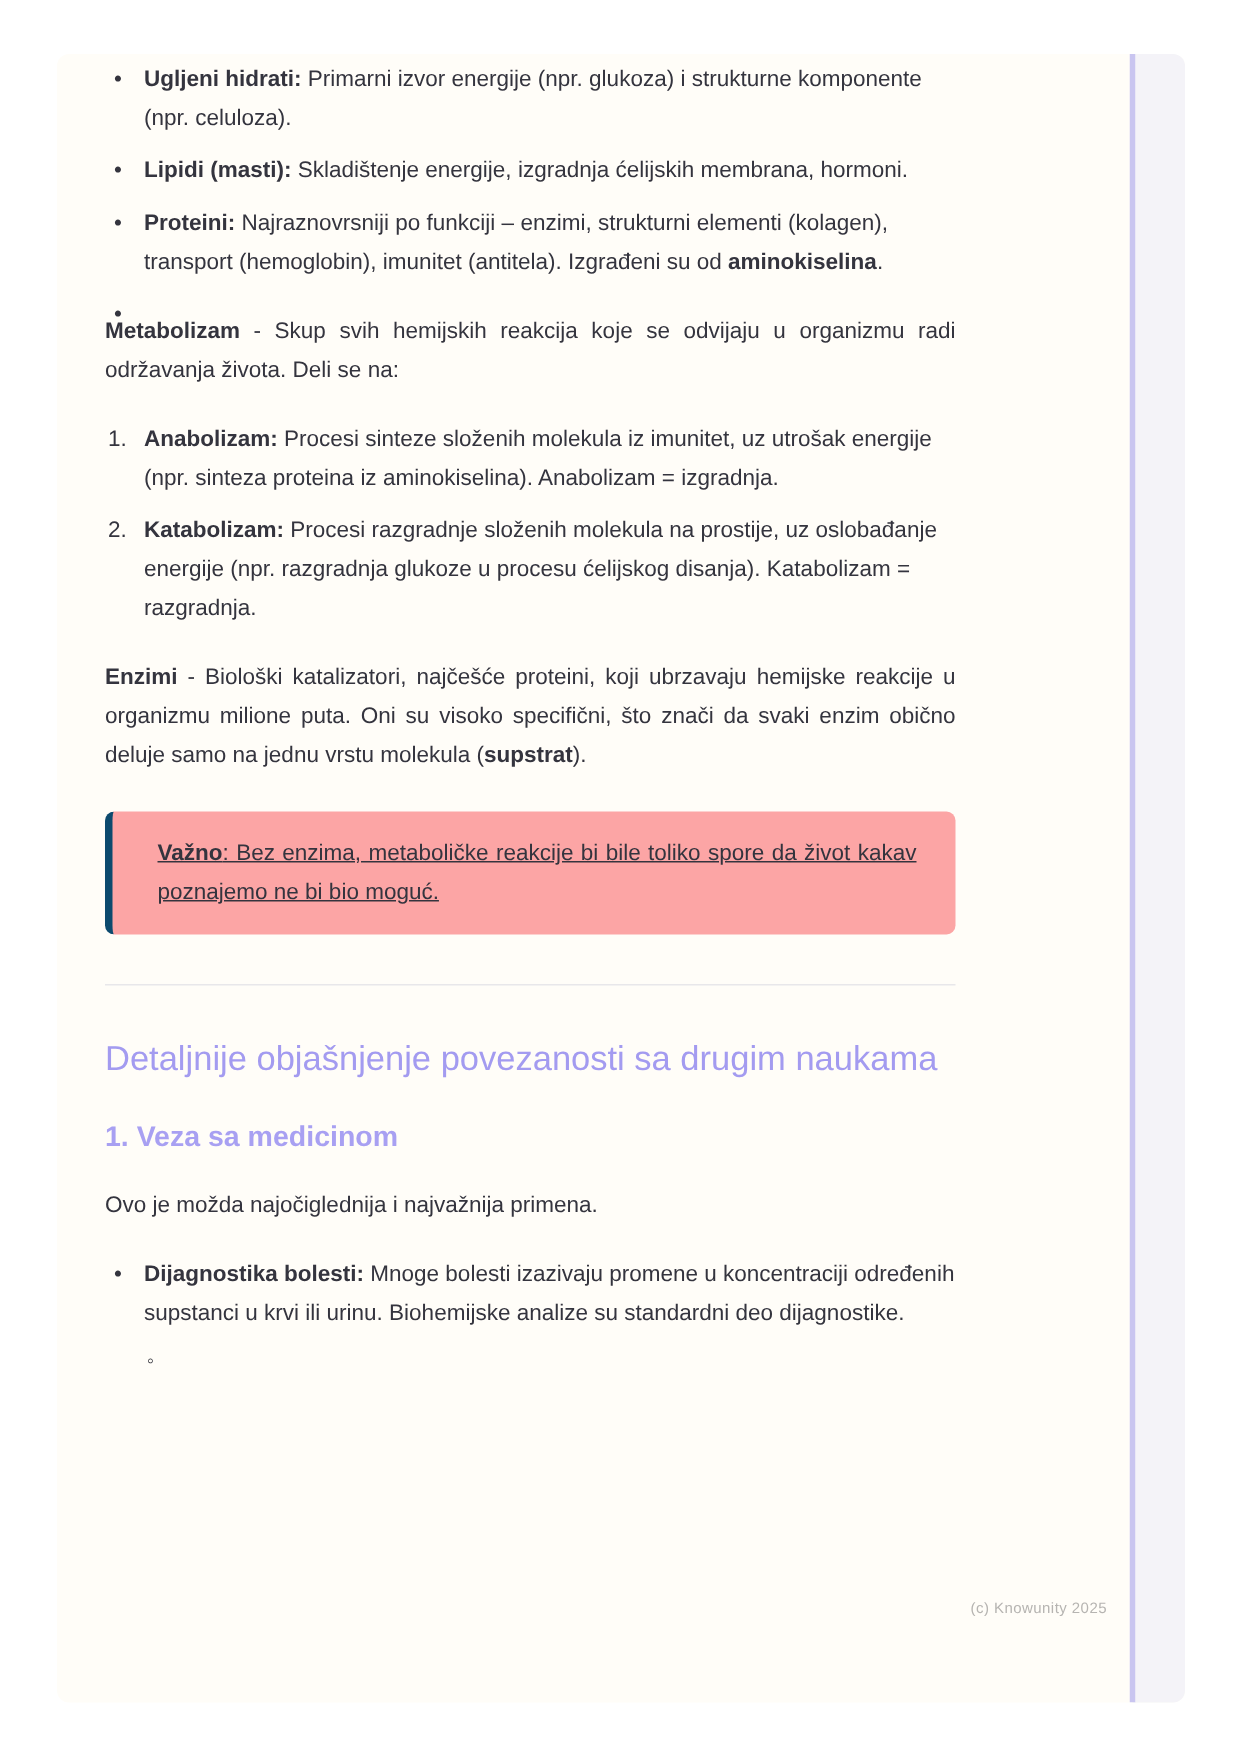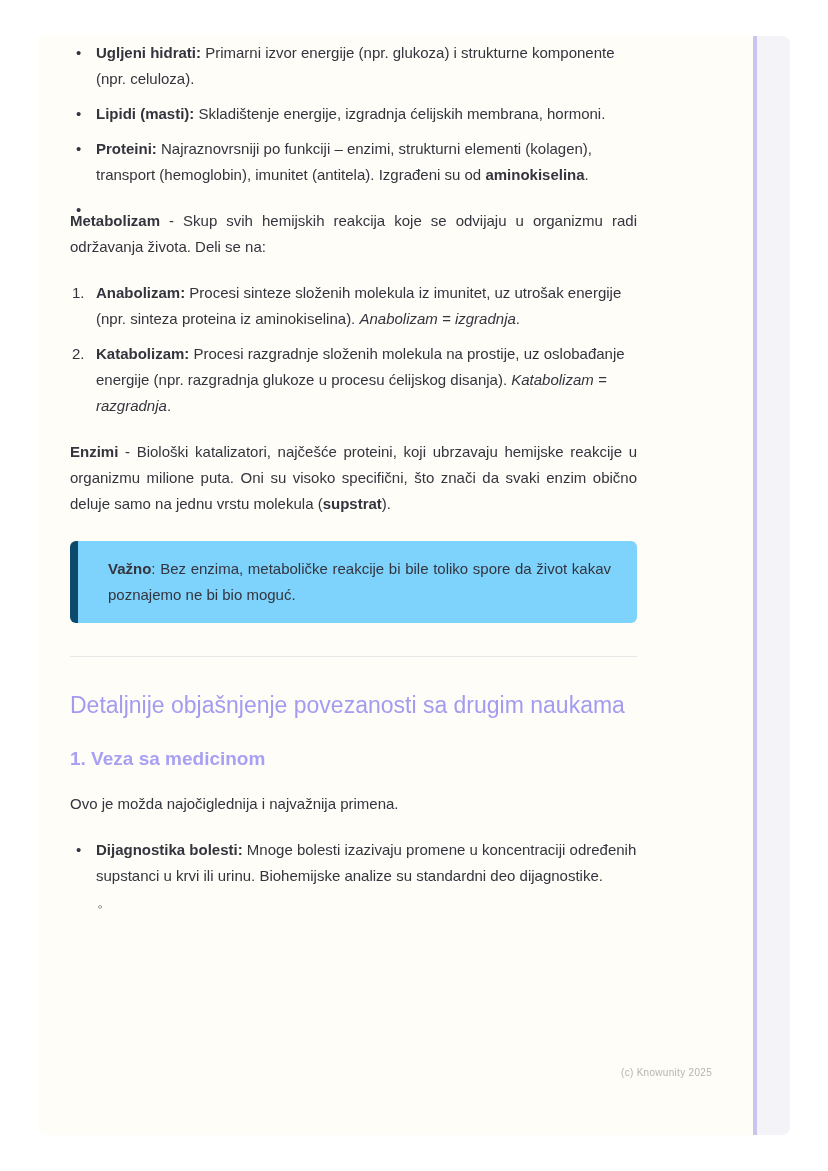--- a/index.html
+++ b/index.html
@@ -25,38 +25,39 @@
     border-left: 4px solid #c9c5f0;
     border-radius: 0 8px 8px 0;
   }
   .content {
     position: absolute;
     left: 32px; top: 4px;
     width: 567px;
   }
   .content, .li-text { font-size: 15px; line-height: 26px; }
   .b { font-weight: 700; text-align: center; }
-  .i { font-style: italic; }
+  .i { }
 
   ul.blist, ol.nlist { list-style: none; margin: 0 0 20px 0; }
   li.item { position: relative; padding-left: 26px; margin-bottom: 9px; }
   .marker { position: absolute; left: 6px; top: 0; }
   .marker.num { left: 2px; }
   .marker.circle { font-size: 13px; left: 4px; top: 1px; }
 
   p.para { margin: 20px 0; text-align: justify; }
   p.para.left { text-align: left; }
 
   .callout {
     margin: 24px 0 0 0;
-    background: #7dd3fc;
-    border-left: 8px solid #0c4a6e;
+    background: #fca5a5;
+    border-left: 5px solid #0c4a6e;
     border-radius: 6px;
     padding: 15px 26px 15px 30px;
     text-align: justify;
+    text-decoration: underline;
   }
   .divider {
     border: none;
     border-top: 1px solid #e8e7ea;
     margin: 33px 0;
   }
   h2.section-h {
     font-size: 23px;
     line-height: 31px;
     color: #a39bf0;
@@ -69,21 +70,21 @@
     color: #a8a0f2;
     font-weight: 700;
     margin: 26px 0 18px 0;
   }
   ul.sublist { list-style: none; margin: 4px 0 0 0; }
   ul.sublist li.item { padding-left: 22px; margin-bottom: 0; }
   ul.sublist .marker { left: 2px; }
 
   .watermark {
     position: absolute;
-    left: 621px; top: 1067px;
+    left: 647px; top: 1067px;
     font-size: 10px;
     color: #b6b4b1;
     letter-spacing: 0.3px;
     z-index: 3;
     white-space: nowrap;
     text-align: right;
   }
 </style>
 </head>
 <body>

